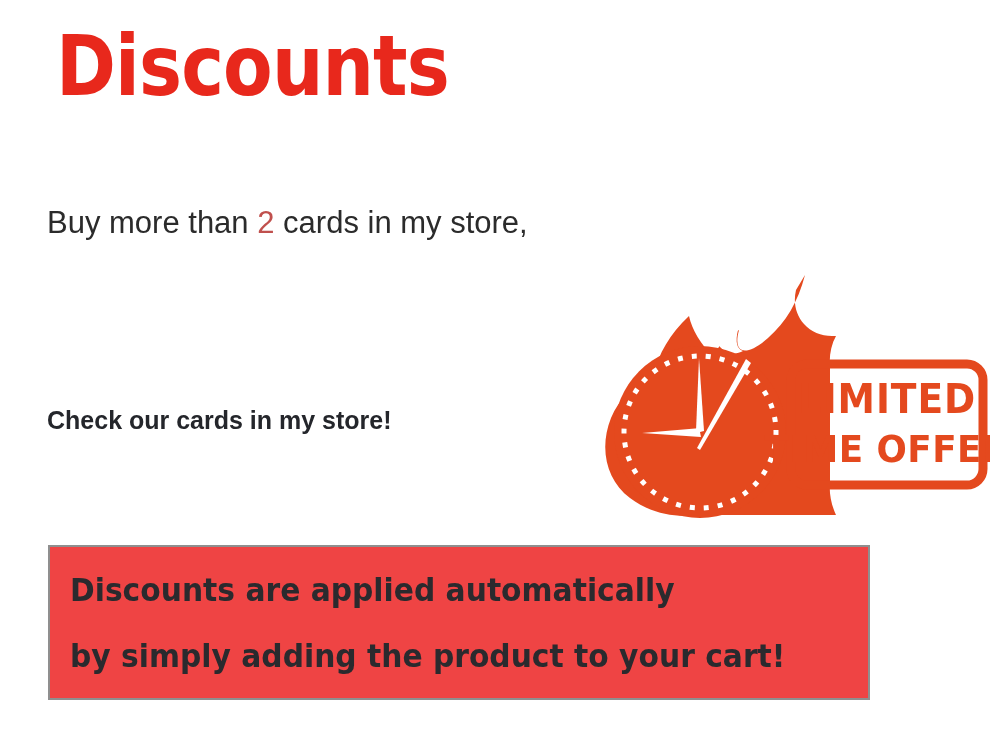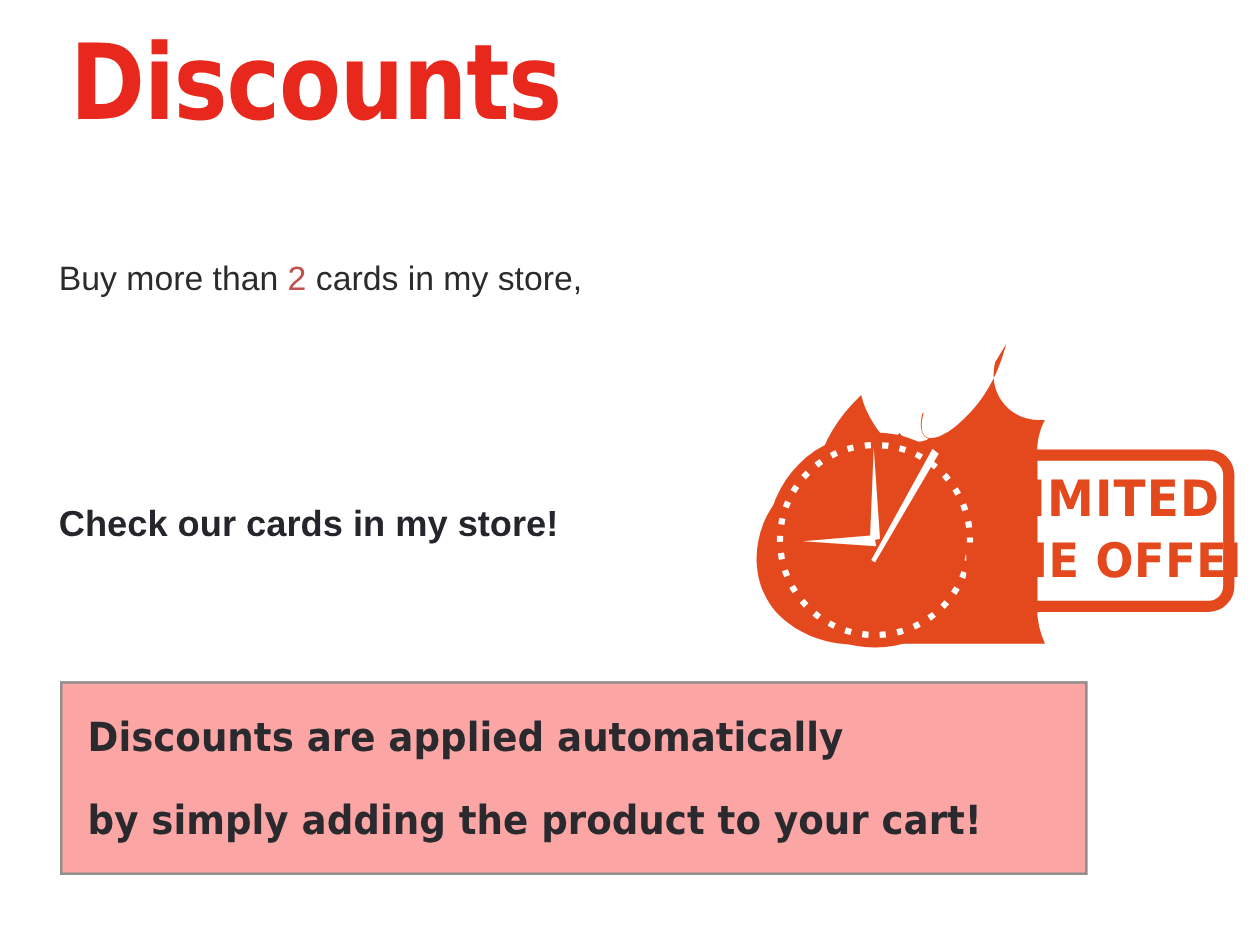--- a/index.html
+++ b/index.html
@@ -36,38 +36,38 @@
     transform-origin: left top;
     white-space: nowrap;
   }
 
   
   .body-line {
     position: absolute;
     left: 47px;
     font-family: "Liberation Sans", sans-serif;
     font-weight: 400;
-    font-size: 27px;
+    font-size: 31px;
     line-height: 36px;
     color: #2b2b2b;
     white-space: nowrap;
   }
   #line-1 { top: 205px; }
   #line-2 { top: 271px; }
   .accent {
     color: #c0504d;
   }
 
   #cta-line {
     position: absolute;
     left: 47px;
     top: 402px;
     font-family: "Liberation Sans", sans-serif;
     font-weight: 700;
-    font-size: 29px;
+    font-size: 25px;
     line-height: 36px;
     color: #24262b;
     white-space: nowrap;
   }
 
   
   #badge {
     position: absolute;
     left: 600px;
     top: 272px;
@@ -81,21 +81,21 @@
   }
 
   
   #notice-box {
     position: absolute;
     left: 48px;
     top: 545px;
     width: 822px;
     height: 155px;
     border: 2px solid #8f8f8f;
-    background: #fca5a5;
+    background: #ef4444;
     box-sizing: border-box;
   }
   .notice-line {
     position: absolute;
     left: 20px;
     font-family: "DejaVu Sans", sans-serif;
     font-weight: 700;
     font-size: 32px;
     line-height: 38px;
     color: #2a2a2e;

